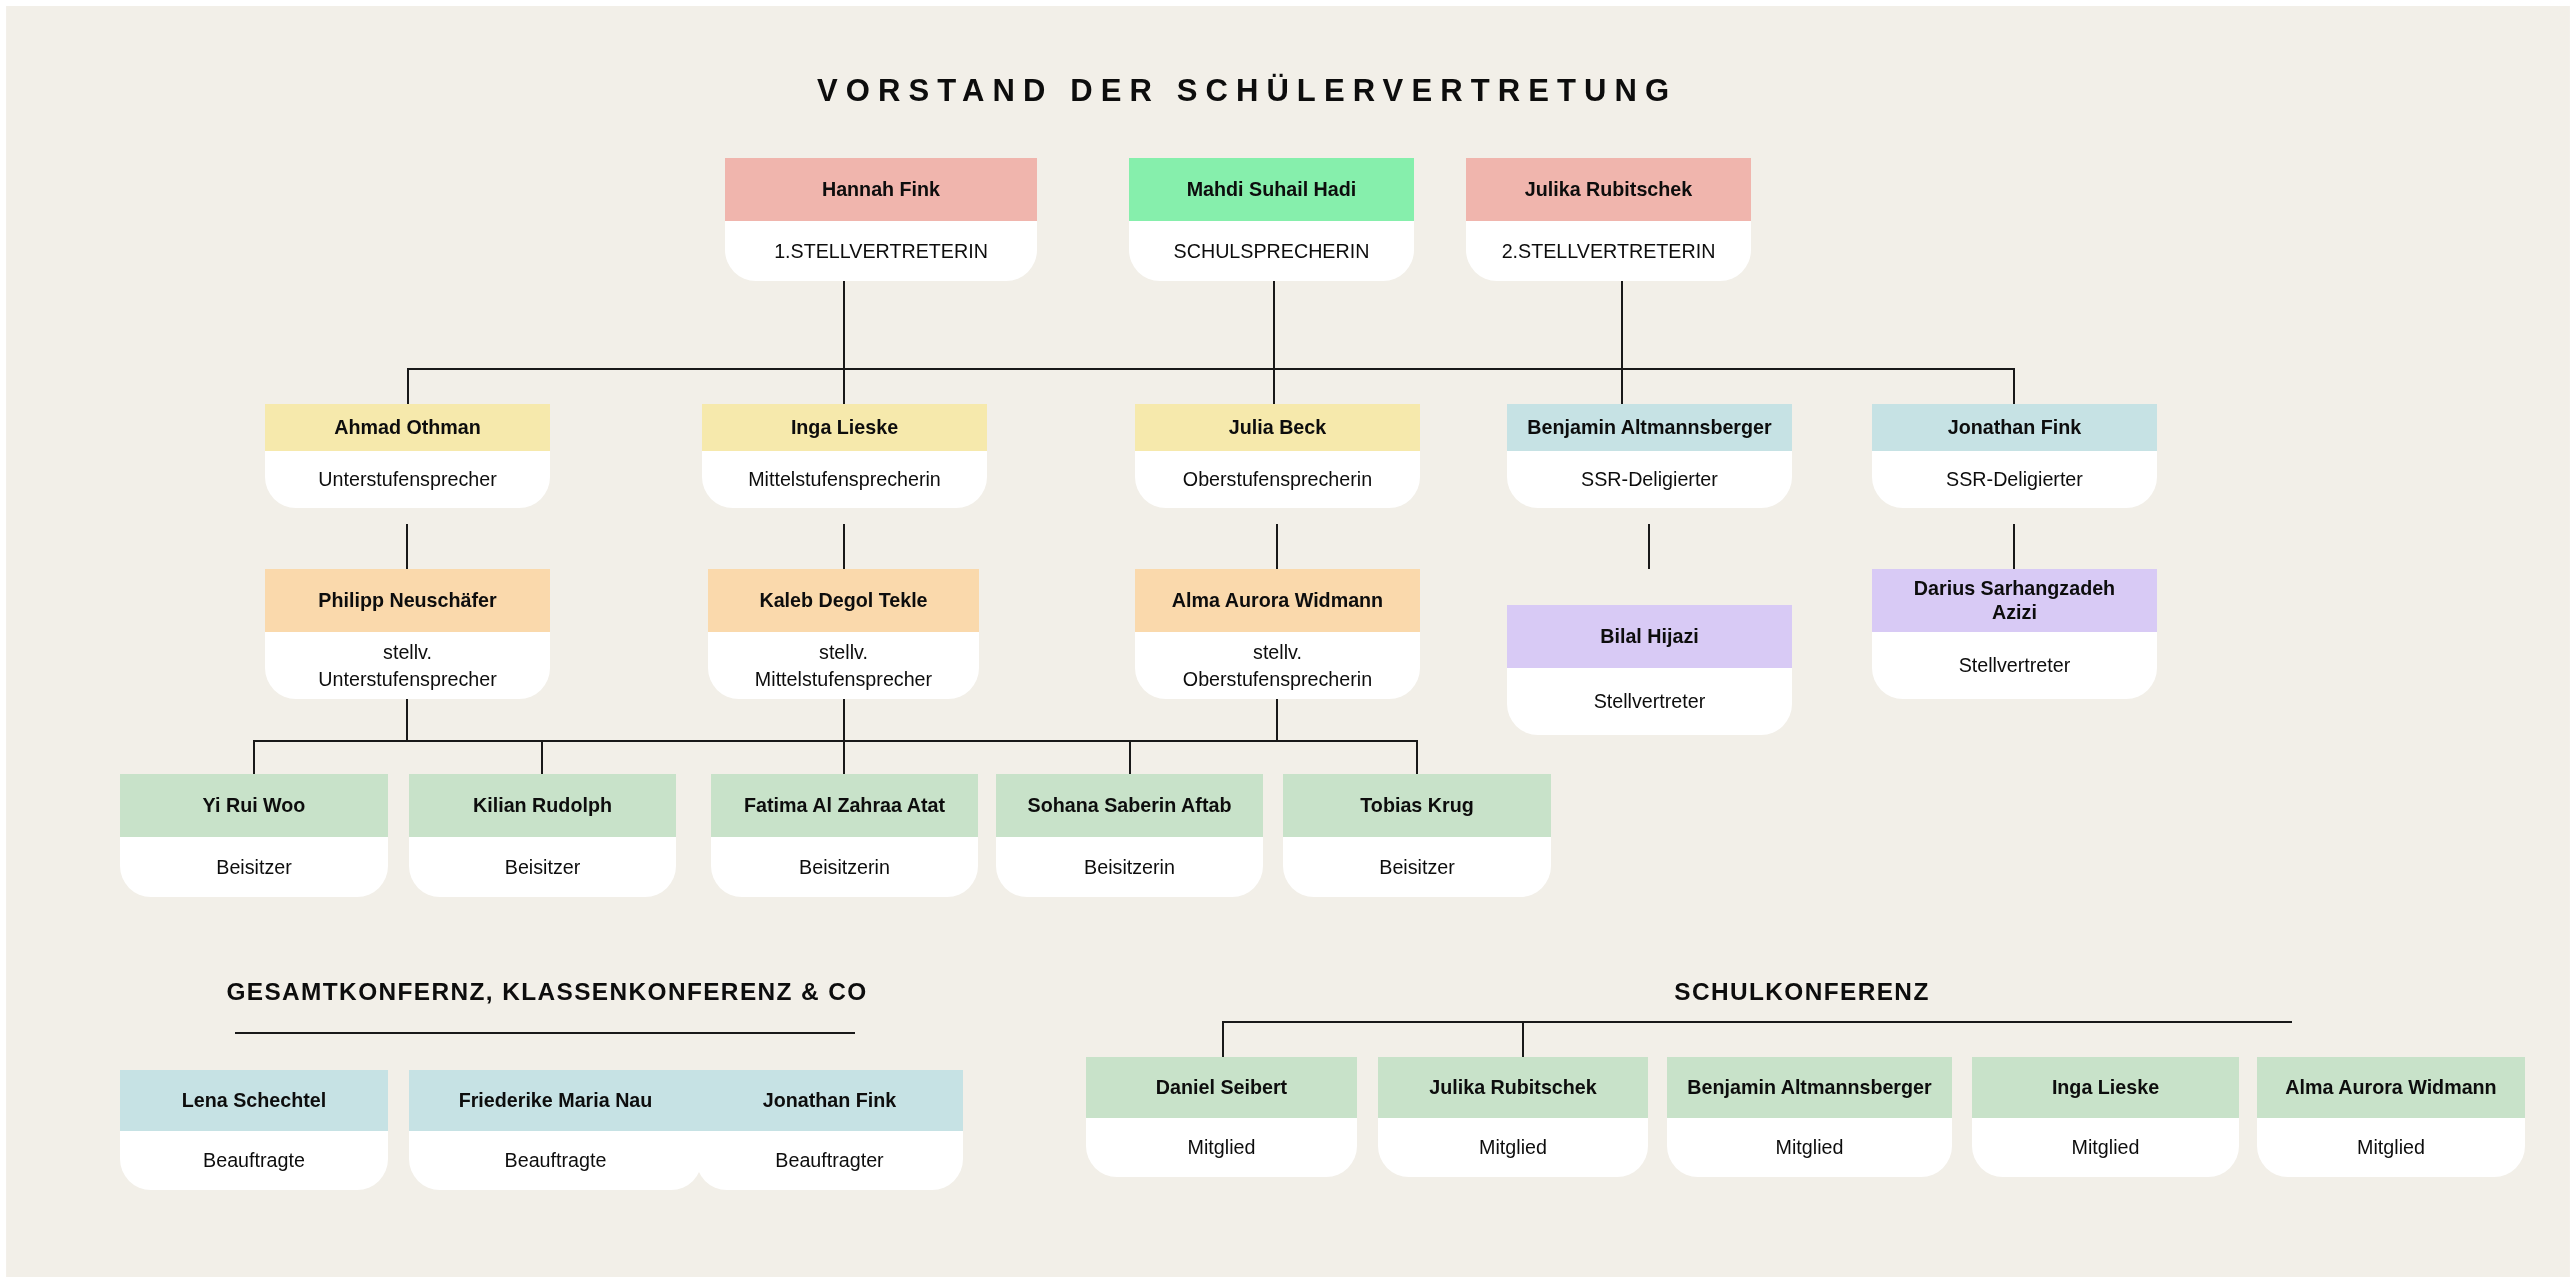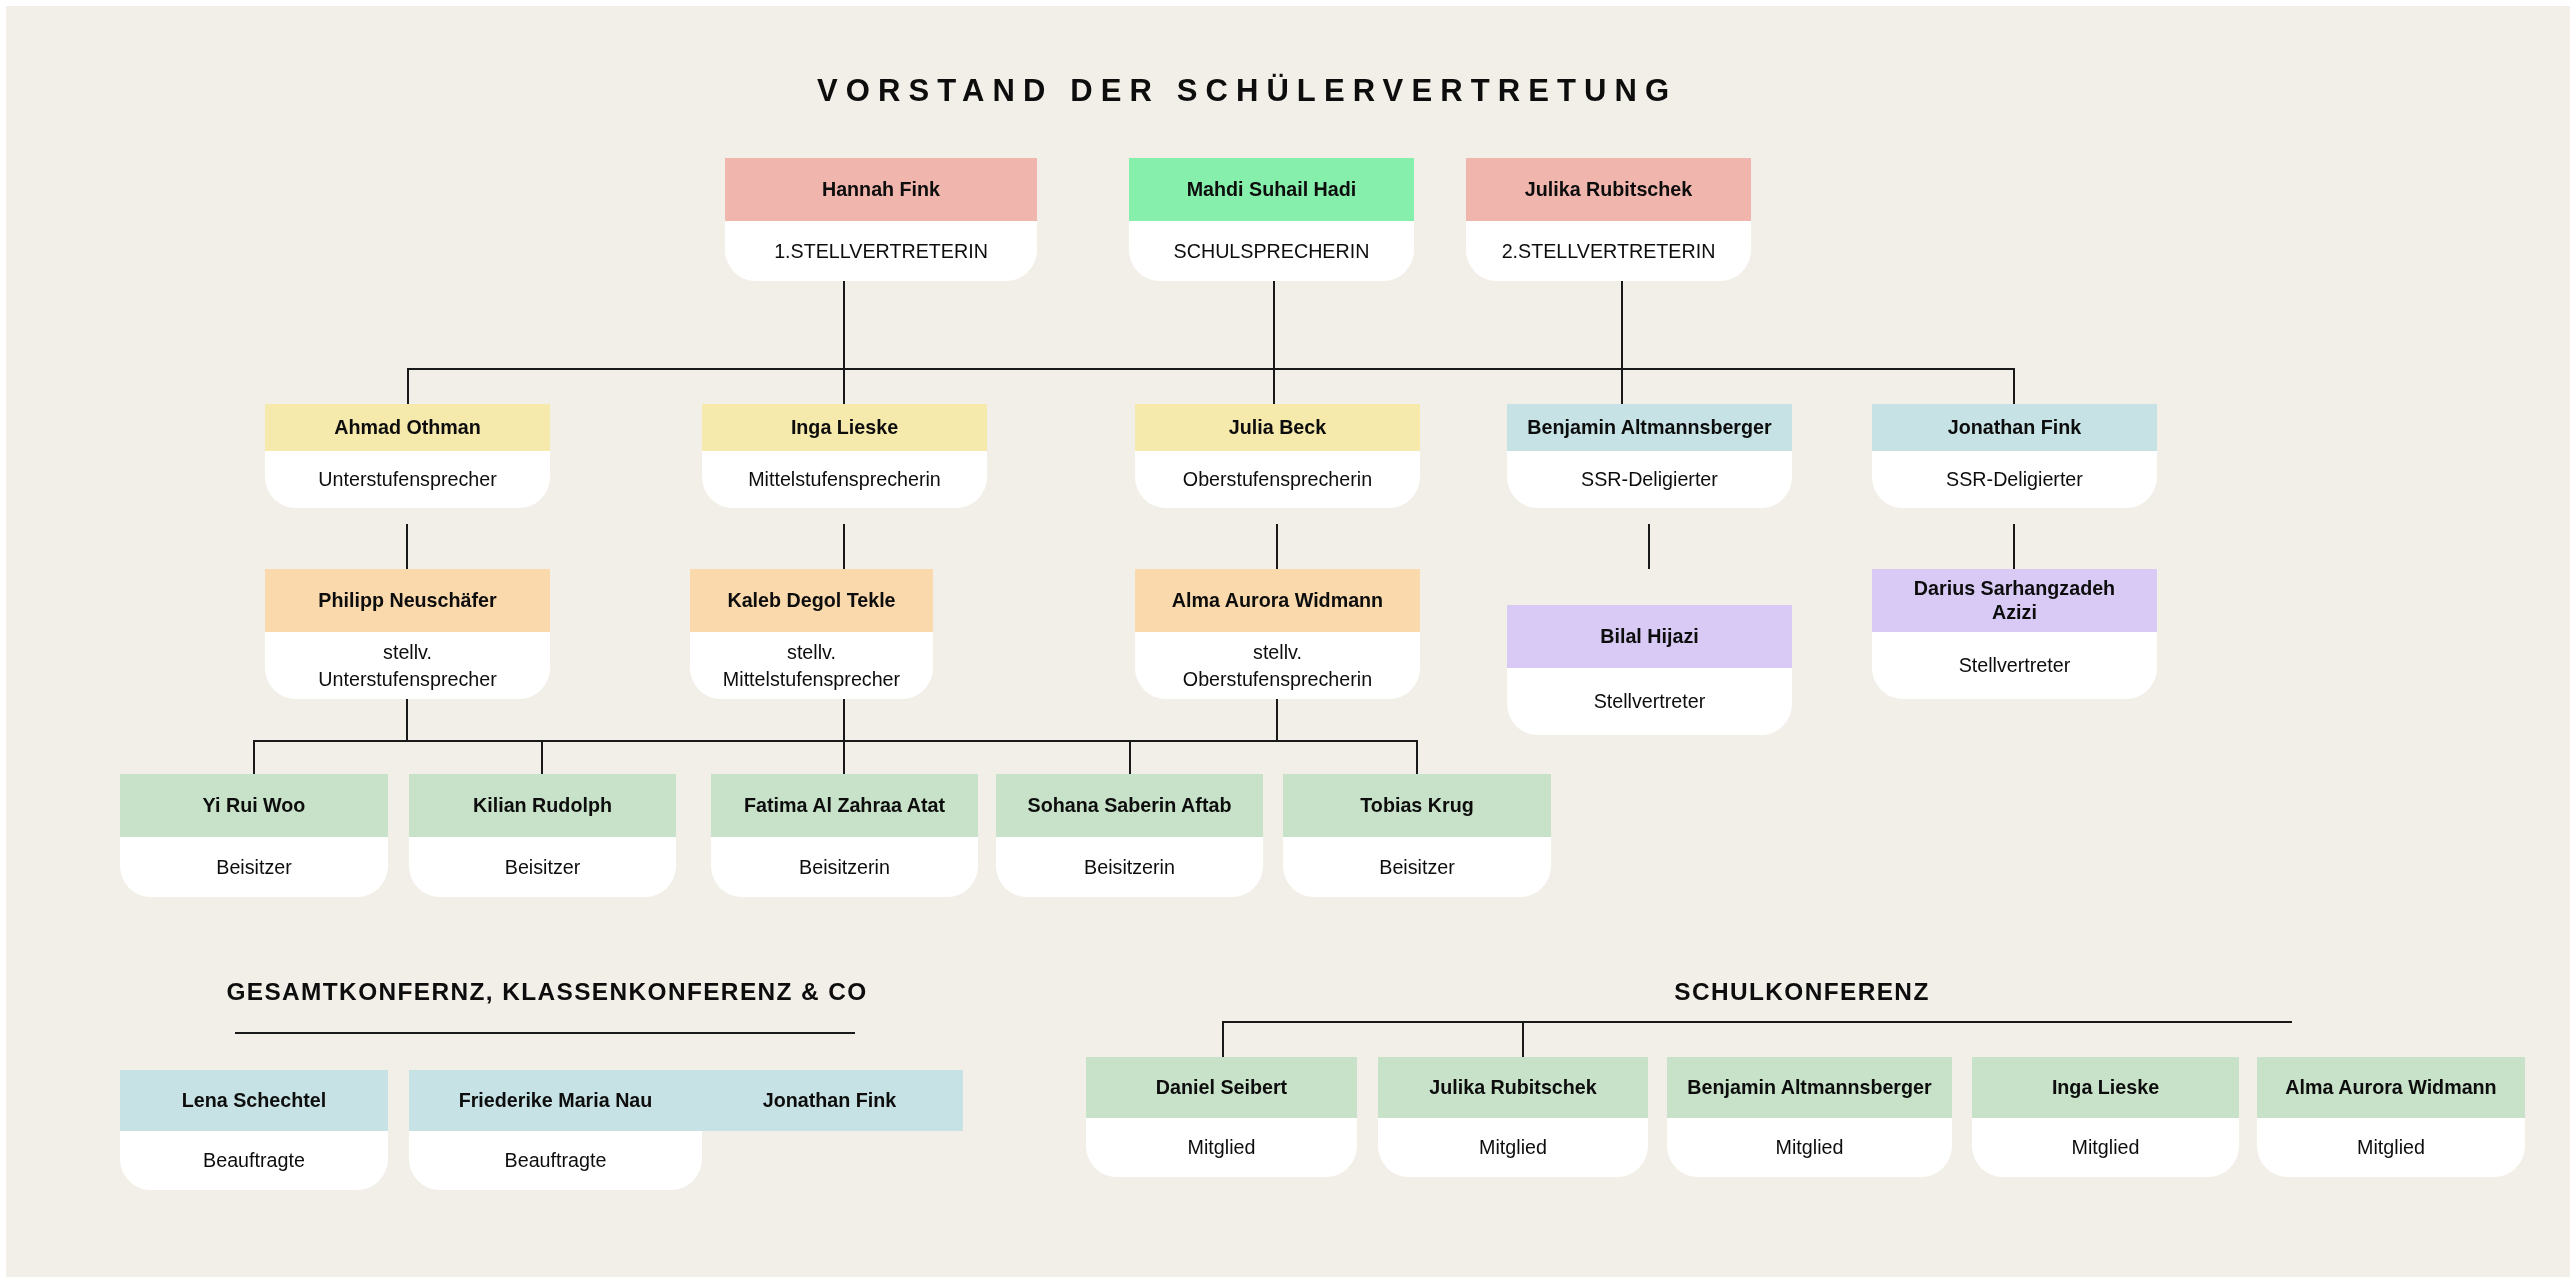--- a/index.html
+++ b/index.html
@@ -93,21 +93,21 @@
   <div class="vline" style="left: 843px; top: 524px; height: 45px; background: rgb(25, 25, 25);"></div>
   <div class="vline" style="left: 1276px; top: 524px; height: 45px; background: rgb(25, 25, 25);"></div>
   <div class="vline" style="left: 1648px; top: 524px; height: 45px; background: rgb(25, 25, 25);"></div>
   <div class="vline" style="left: 2013px; top: 524px; height: 45px; background: rgb(25, 25, 25);"></div>
 
   <div class="card r3" style="left:265px;top:569px;width:285px">
     <div class="card-header" style="background: rgb(250, 217, 172);">Philipp Neuschäfer</div>
     <div class="card-body">stellv.
 Unterstufensprecher</div>
   </div>
-  <div class="card r3" style="left:690px;top:569px;width:243px">
+  <div class="card r3" style="left:708px;top:569px;width:271px">
     <div class="card-header" style="background: rgb(250, 217, 172);">Kaleb Degol Tekle</div>
     <div class="card-body">stellv.
 Mittelstufensprecher</div>
   </div>
   <div class="card r3" style="left:1135px;top:569px;width:285px">
     <div class="card-header" style="background: rgb(250, 217, 172);">Alma Aurora Widmann</div>
     <div class="card-body">stellv.
 Oberstufensprecherin</div>
   </div>
   <div class="card r3" style="left:1507px;top:569px;width:285px">
@@ -157,20 +157,21 @@
   <div class="card rb" style="left:120px;top:1070px;width:268px">
     <div class="card-header" style="background: rgb(198, 226, 228);">Lena Schechtel</div>
     <div class="card-body">Beauftragte</div>
   </div>
   <div class="card rb" style="left:409px;top:1070px;width:293px">
     <div class="card-header" style="background: rgb(198, 226, 228);">Friederike Maria Nau</div>
     <div class="card-body">Beauftragte</div>
   </div>
   <div class="card rb" style="left:696px;top:1070px;width:267px">
     <div class="card-header" style="background: rgb(198, 226, 228);">Jonathan Fink</div>
+    <div class="card-body">Beauftragter</div>
   </div>
 
   <div class="section-heading" style="left:1395px;top:978px;width:814px">SCHULKONFERENZ</div>
   <div class="hline" style="left: 1222px; top: 1021px; width: 1070px; background: rgb(25, 25, 25);"></div>
   <div class="vline" style="left: 1222px; top: 1021px; height: 36px; background: rgb(25, 25, 25);"></div>
   <div class="vline" style="left: 1522px; top: 1021px; height: 36px; background: rgb(25, 25, 25);"></div>
 
   <div class="card rb" style="left:1086px;top:1057px;width:271px">
     <div class="card-header" style="background: rgb(200, 226, 201);">Daniel Seibert</div>
     <div class="card-body">Mitglied</div>

